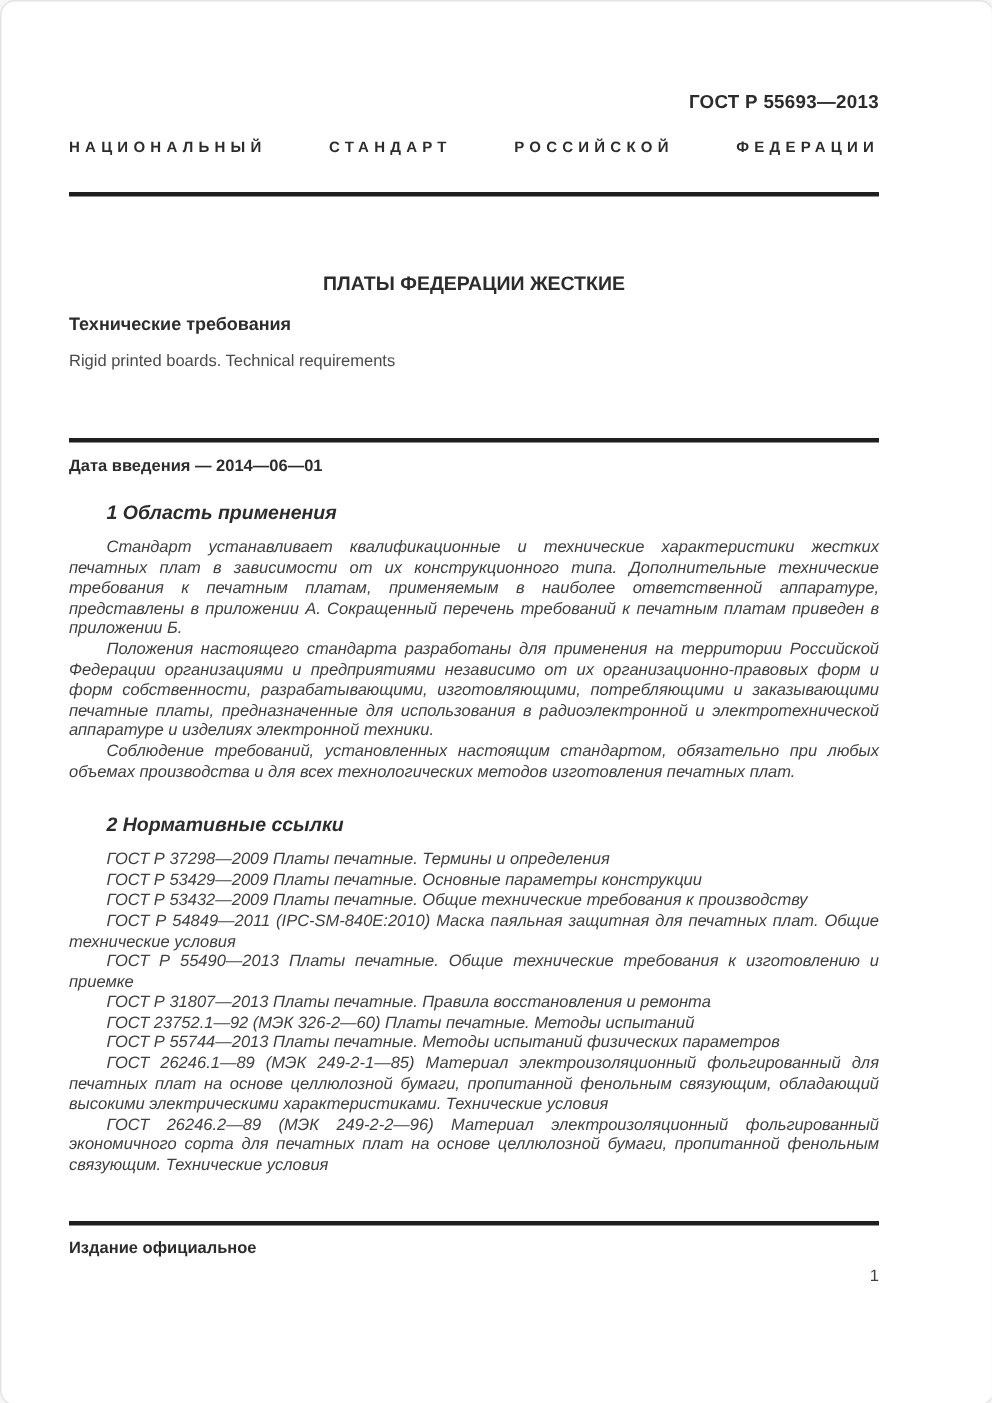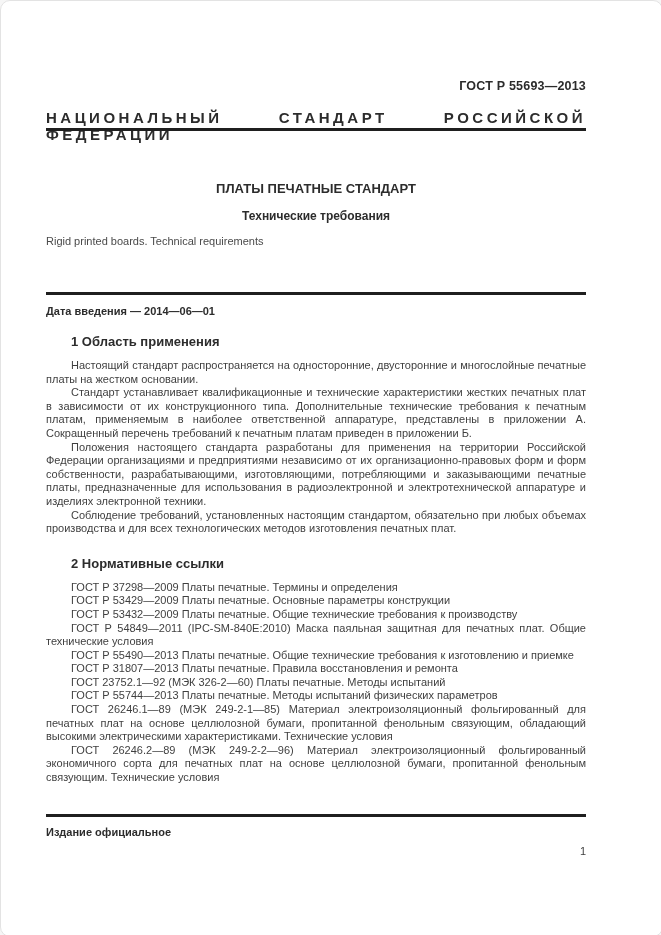--- a/index.html
+++ b/index.html
@@ -9,54 +9,55 @@
     background:#ffffff;
     border:1px solid #e3e3e3;
     border-radius:10px;
     overflow:hidden;
     font-family:"Liberation Sans", sans-serif;
     color:#3f3f3f;
     margin:0 auto;
   }
   .abs { position:absolute; left:45px; width:540px; }
   .doc-code {
-    top:78px; text-align:right;
+    top:60px; text-align:right;
     font-weight:bold; font-size:12.5px; color:#2c2c2c;
     letter-spacing:0.2px;
   }
   .banner {
-    top:108px;
-    font-weight:bold; font-size:15px; color:#2c2c2c;
+    top:92px;
+    font-weight:bold; font-size:10px; color:#2c2c2c;
     letter-spacing:3.5px; word-spacing:4px;
     text-align:justify; text-align-last:justify;
   }
   .rule { height:3px; background:#1f1f1f; }
   .rule-header { top:127px; }
   .rule-intro  { top:291px; }
   .rule-footer { top:813px; }
   .doc-title {
     top:180px; text-align:center;
     font-weight:bold; font-size:13px; color:#2c2c2c;
   }
   .doc-subtitle {
-    top:208px; text-align:center;
+    top:208px; text-align:left;
     font-weight:bold; font-size:12px; color:#2c2c2c;
   }
   .doc-subtitle-en {
     top:234px; text-align:left;
     font-size:11px; color:#4a4a4a;
   }
   .effective-date {
     top:304px; text-align:left;
     font-weight:bold; font-size:11px; color:#2c2c2c;
   }
   .body {
     top:333px;
     font-size:11px; line-height:13.6px;
     text-align:justify;
+    font-style:italic;
   }
   .body h3 {
     font-size:13px; line-height:15px; font-weight:bold;
     color:#2c2c2c; margin:0 0 10px 0; text-indent:25px;
     text-align:left;
   }
   .sec-references h3 { margin-top:20px; }
   .body p { margin:0; text-indent:25px; }
   .footer-note {
     top:825px;
@@ -71,35 +72,34 @@
 <body>
 
 <div class="page">
 
   <div class="abs doc-code">ГОСТ Р 55693—2013</div>
 
   <div class="abs banner">НАЦИОНАЛЬНЫЙ СТАНДАРТ РОССИЙСКОЙ ФЕДЕРАЦИИ</div>
 
   <div class="abs rule rule-header"></div>
 
-  <div class="abs doc-title">ПЛАТЫ ПЕЧАТНЫЕ СТАНДАРТ</div>
+  <div class="abs doc-title">ПЛАТЫ ФЕДЕРАЦИИ ЖЕСТКИЕ</div>
 
   <div class="abs doc-subtitle">Технические требования</div>
 
   <div class="abs doc-subtitle-en">Rigid printed boards. Technical requirements</div>
 
   <div class="abs rule rule-intro"></div>
 
   <div class="abs effective-date">Дата введения — 2014—06—01</div>
 
   <div class="abs body">
 
     <section class="sec-scope">
       <h3>1 Область применения</h3>
-      <p>Настоящий стандарт распространяется на односторонние, двусторонние и многослойные печатные платы на жестком основании.</p>
       <p>Стандарт устанавливает квалификационные и технические характеристики жестких печатных плат в зависимости от их конструкционного типа. Дополнительные технические требования к печатным платам, применяемым в наиболее ответственной аппаратуре, представлены в приложении А. Сокращенный перечень требований к печатным платам приведен в приложении Б.</p>
       <p>Положения настоящего стандарта разработаны для применения на территории Российской Федерации организациями и предприятиями независимо от их организационно-правовых форм и форм собственности, разрабатывающими, изготовляющими, потребляющими и заказывающими печатные платы, предназначенные для использования в радиоэлектронной и электротехнической аппаратуре и изделиях электронной техники.</p>
       <p>Соблюдение требований, установленных настоящим стандартом, обязательно при любых объемах производства и для всех технологических методов изготовления печатных плат.</p>
     </section>
 
     <section class="sec-references">
       <h3>2 Нормативные ссылки</h3>
       <p>ГОСТ Р 37298—2009 Платы печатные. Термины и определения</p>
       <p>ГОСТ Р 53429—2009 Платы печатные. Основные параметры конструкции</p>
       <p>ГОСТ Р 53432—2009 Платы печатные. Общие технические требования к производству</p>

